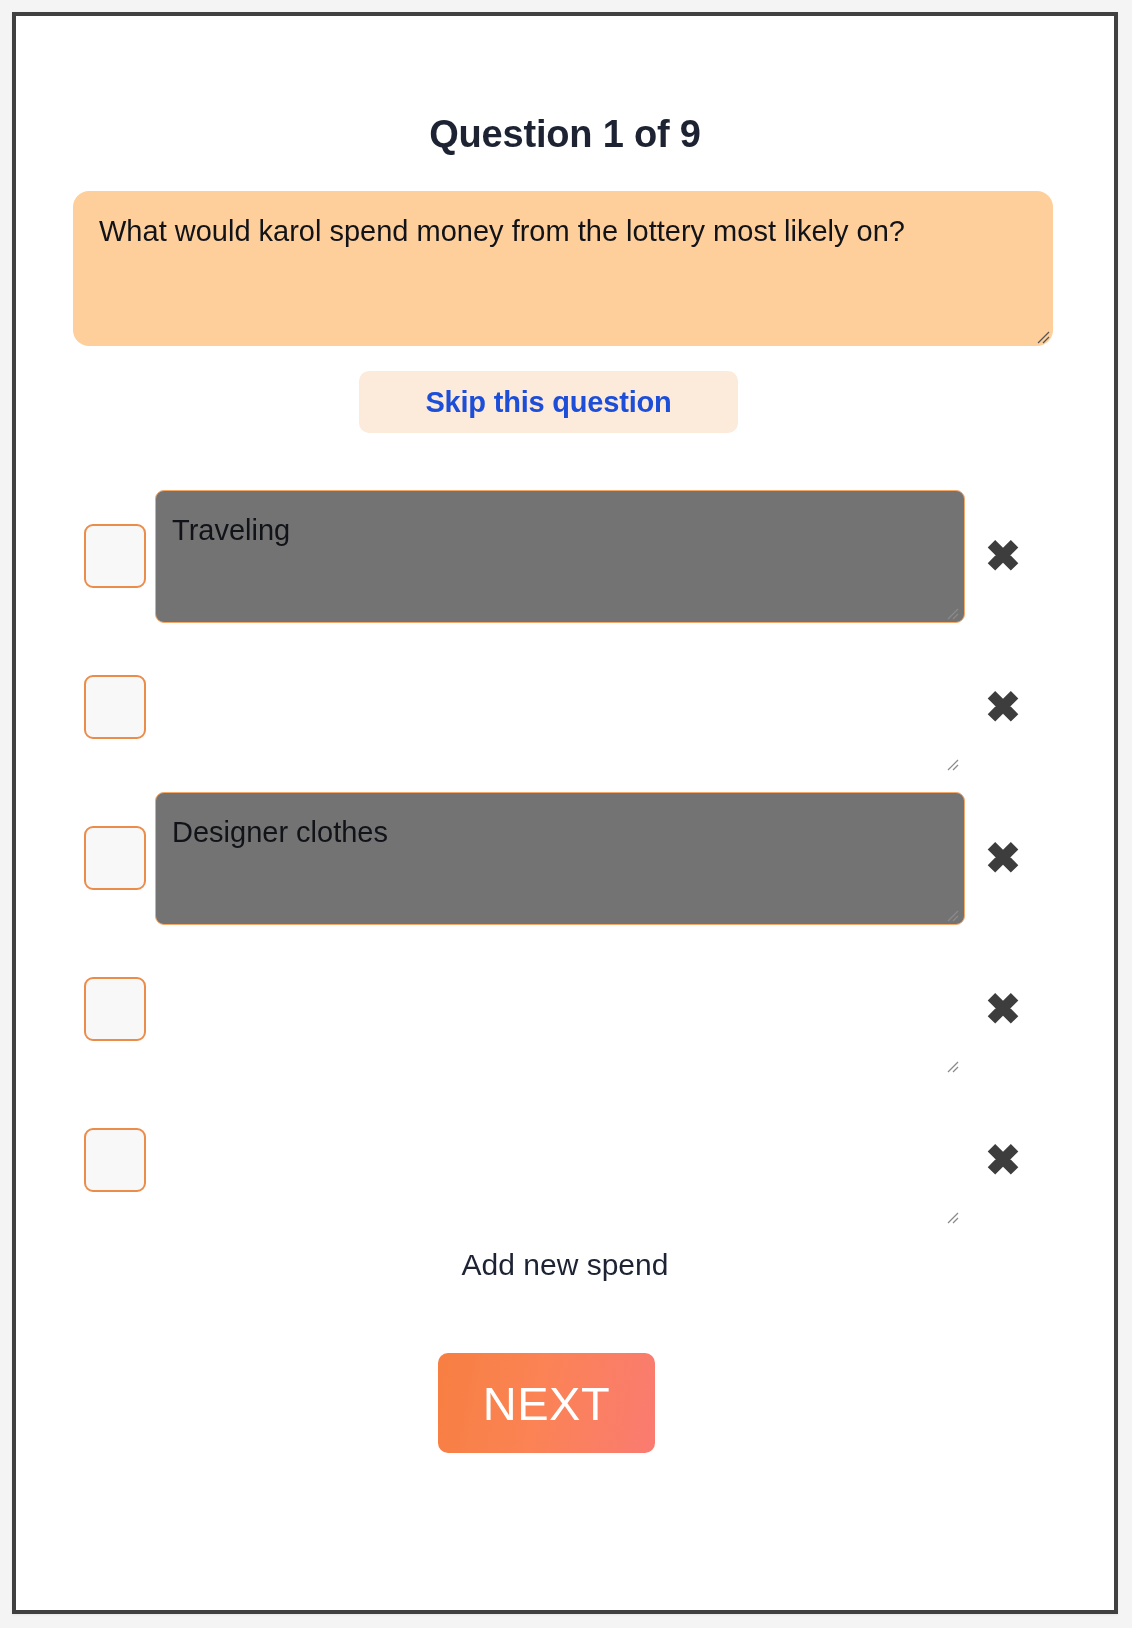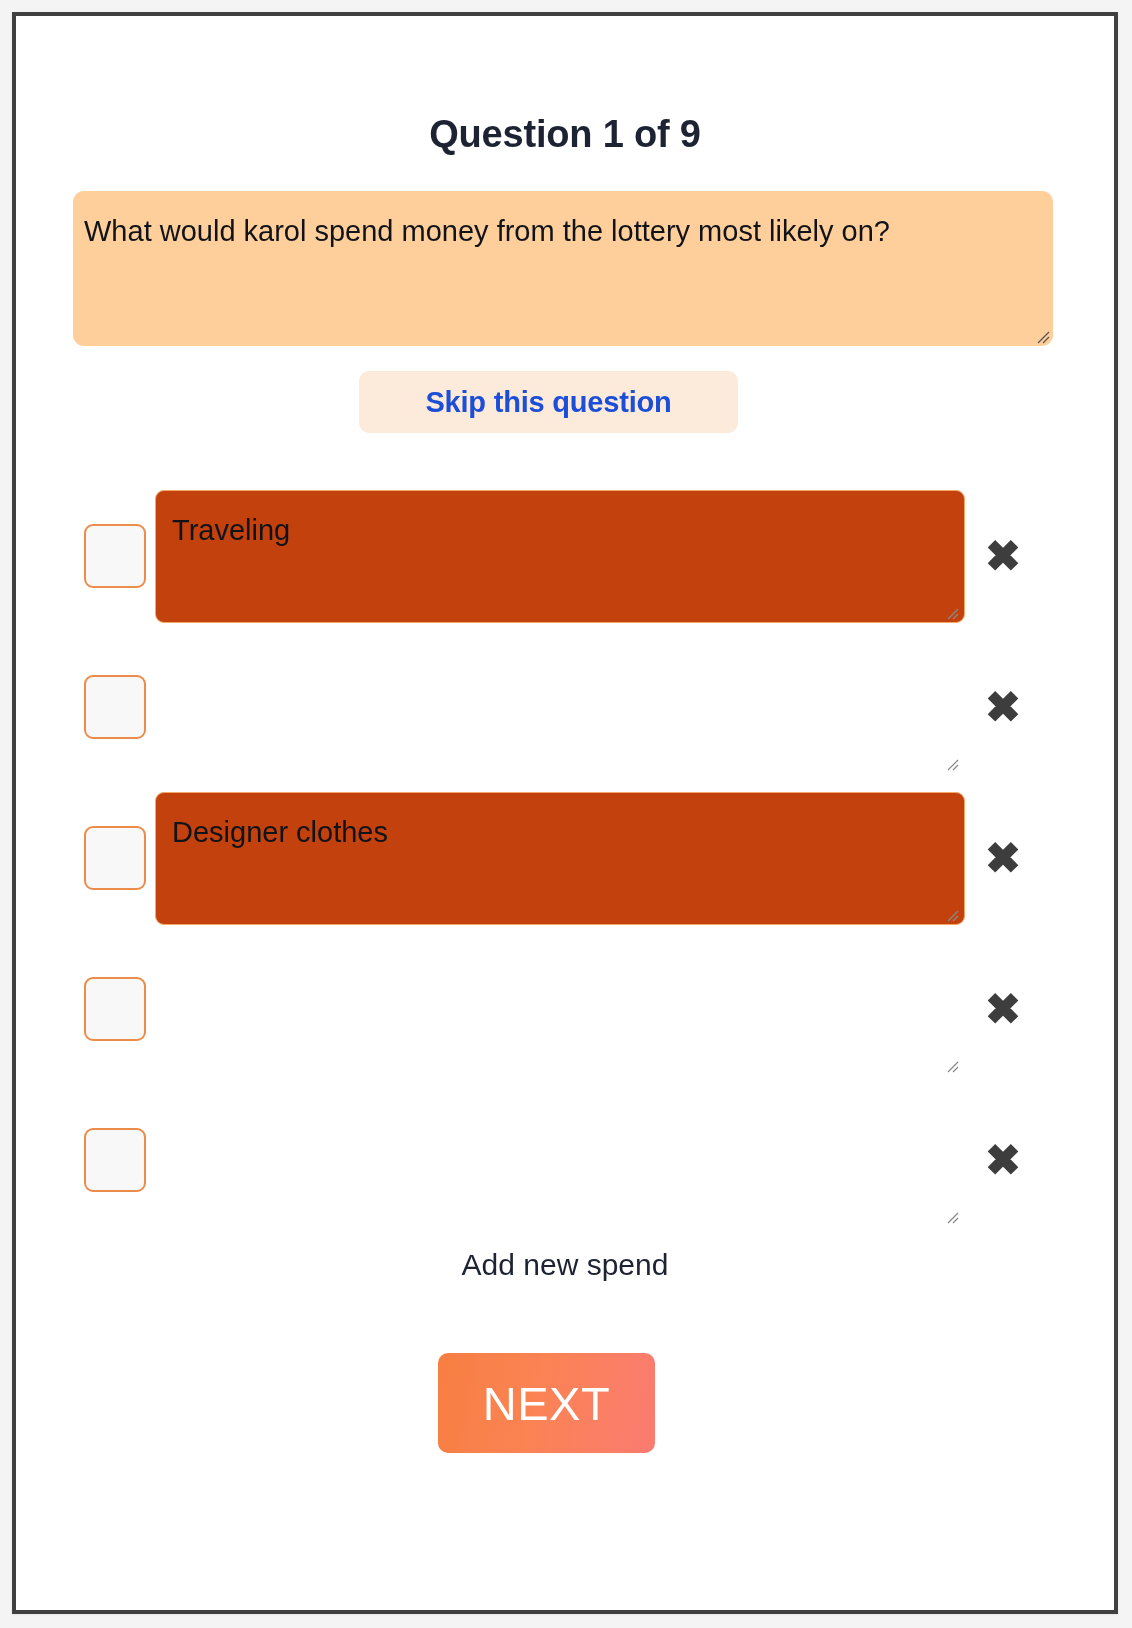--- a/index.html
+++ b/index.html
@@ -53,22 +53,22 @@
   
   .question-box {
     position: absolute;
     left: 57px;
     top: 175px;
     width: 980px;
     height: 155px;
     box-sizing: border-box;
     background: #fecf9b;
     border: none;
-    border-radius: 11px;
-    padding: 22px 18px 0 11px;
+    border-radius: 16px;
+    padding: 22px 18px 0 26px;
     font-family: "Liberation Sans", sans-serif;
     font-size: 29px;
     line-height: 1.25;
     color: #111318;
     resize: none;
     outline: none;
     overflow: hidden;
   }
   .question-grip {
     position: absolute;
@@ -128,21 +128,21 @@
     -webkit-appearance: none;
     outline: none;
   }
   .answer-input {
     position: absolute;
     left: 139px;
     top: 8px;
     width: 810px;
     height: 133px;
     box-sizing: border-box;
-    background: #c2410c;
+    background: #737373;
     border: 1.5px solid #f3a868;
     border-radius: 9px;
     padding: 22px 16px 0 16px;
     font-family: "Liberation Sans", sans-serif;
     font-size: 29px;
     line-height: 1.2;
     color: #111318;
     resize: none;
     outline: none;
     overflow: hidden;

